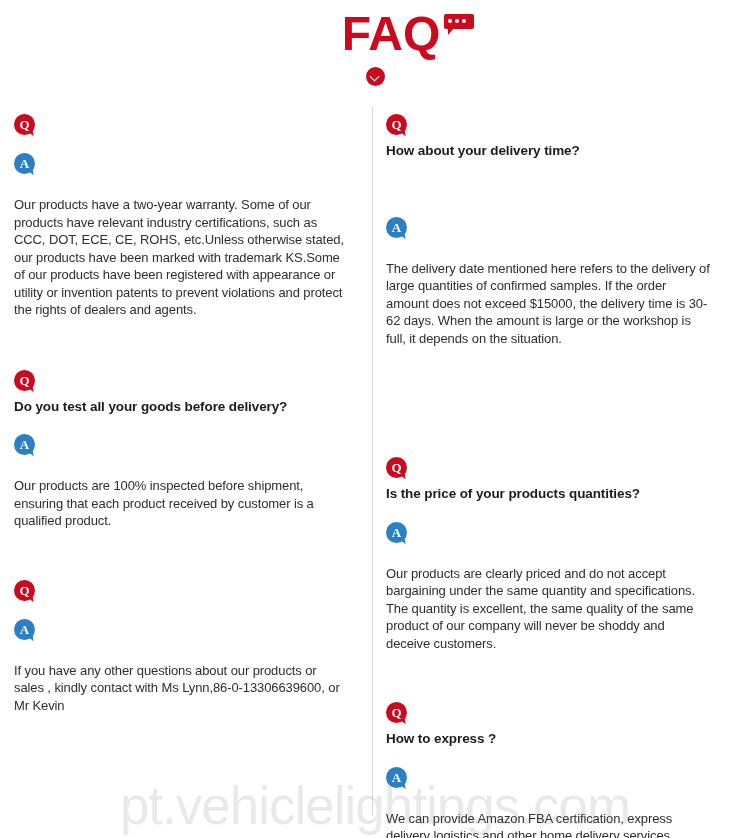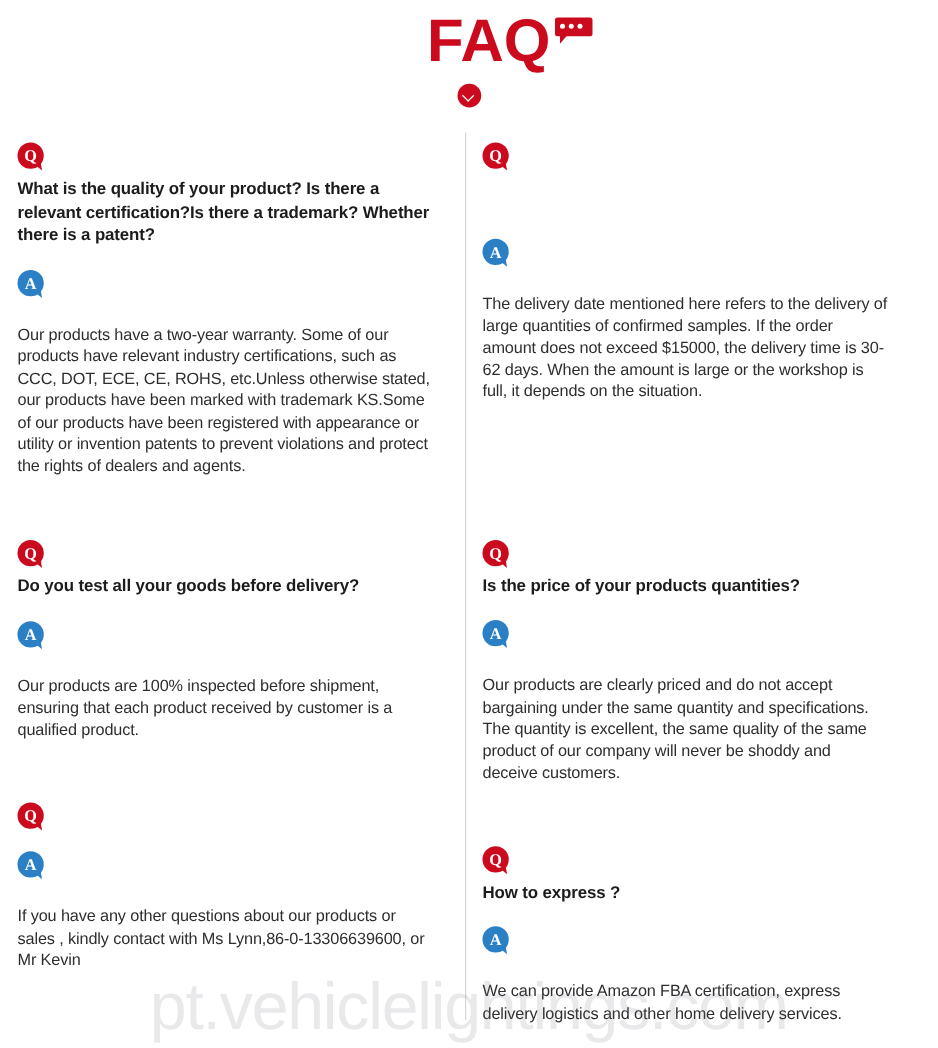--- a/index.html
+++ b/index.html
@@ -218,21 +218,20 @@
 
   <div class="columns">
 
     <div class="col col-left">
 
       <div class="qa-block" style="margin-top:22px;">
         <div class="badge badge-q">
           <span>Q</span>
             <i class="tail"></i>
         </div>
-        <div class="q-text">What is the quality of your product? Is there a relevant certification?Is there a trademark? Whether there is a patent?</div>
         <div class="a-wrap">
           <div class="badge badge-a">
             <span>A</span>
               <i class="tail"></i>
           </div>
           <div class="a-text">Our products have a two-year warranty. Some of our products have relevant industry certifications, such as CCC, DOT, ECE, CE, ROHS, etc.Unless otherwise stated, our products have been marked with trademark KS.Some of our products have been registered with appearance or utility or invention patents to prevent violations and protect the rights of dealers and agents.</div>
         </div>
       </div>
 
       <div class="qa-block" style="margin-top:51px;">
@@ -266,20 +265,21 @@
 
     </div>
 
     <div class="col col-right">
 
       <div class="qa-block" style="margin-top:22px;">
         <div class="badge badge-q">
           <span>Q</span>
             <i class="tail"></i>
         </div>
+        <div class="q-text">How about your delivery time?</div>
         <div class="a-wrap" style="margin-top:56px;">
           <div class="badge badge-a">
             <span>A</span>
               <i class="tail"></i>
           </div>
           <div class="a-text"> The delivery date mentioned here refers to the delivery of large quantities of confirmed samples. If the order amount does not exceed $15000, the delivery time is 30-62 days. When the amount is large or the workshop is full, it depends on the situation.</div>
         </div>
       </div>
 
       <div class="qa-block" style="margin-top:110px;">

